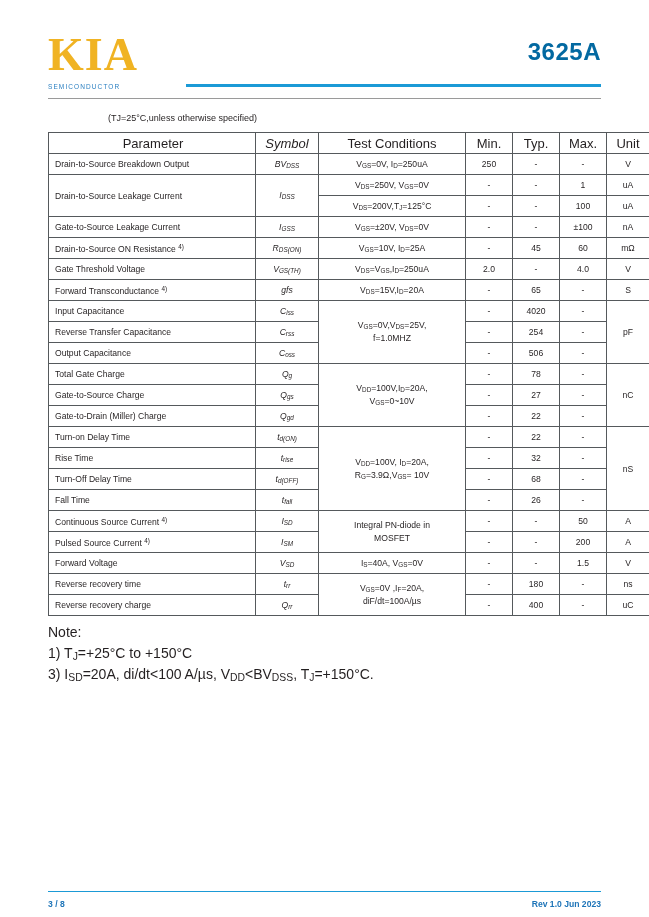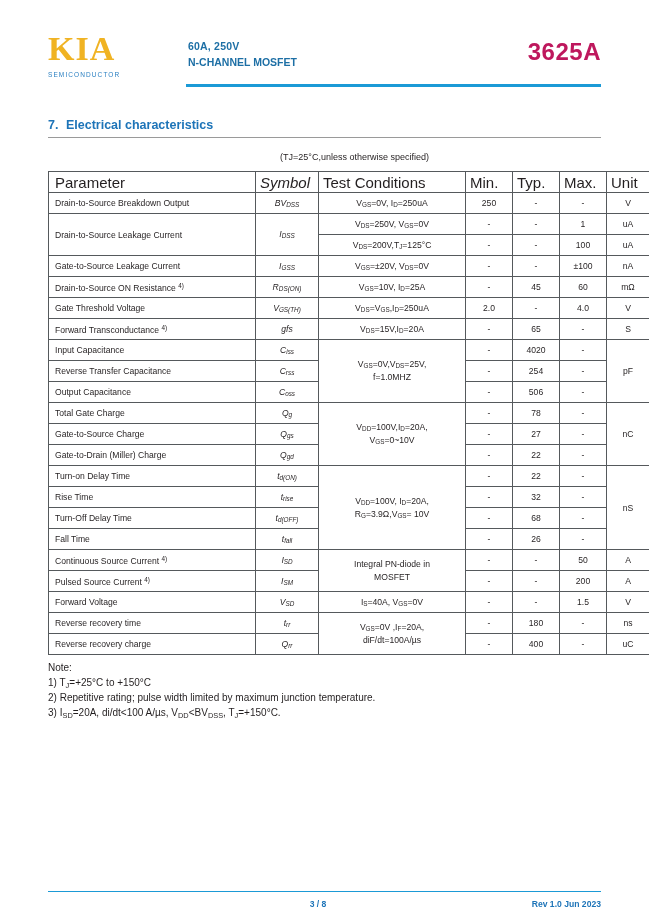--- a/index.html
+++ b/index.html
@@ -31,21 +31,21 @@
   }
   .logo-block {
     position: absolute;
     left: 0;
     top: 6px;
     width: 96px;
   }
   .logo-kia {
     font-family: "Liberation Serif", serif;
     font-weight: bold;
-    font-size: 34px;
+    font-size: 46px;
     letter-spacing: 1px;
     color: #f0b323;
     line-height: 1;
   }
   .logo-sub {
     font-size: 6.5px;
     letter-spacing: 1.1px;
     color: #2a7fc1;
     margin-top: 5px;
     white-space: nowrap;
@@ -57,21 +57,21 @@
     color: #1d6fa5;
     font-size: 10.5px;
     line-height: 1.55;
     font-weight: bold;
   }
   .header-mid .l1 { letter-spacing: 0.2px; }
   .part-no {
     position: absolute;
     right: 0;
     top: 12px;
-    color: #be185d;
+    color: #0369a1;
     font-size: 24px;
     font-weight: bold;
     letter-spacing: 0.5px;
   }
   .header-rule {
     position: absolute;
     left: 138px;
     right: 0;
     top: 58px;
     height: 3px;
@@ -87,58 +87,57 @@
     padding-bottom: 5px;
   }
   .section-title .num { margin-right: 4px; }
   .section-rule {
     height: 1px;
     background: #9a9a9a;
     margin-bottom: 14px;
   }
 
   .cond-note {
-    text-align: center;
     font-size: 9px;
     margin: 0 0 9px 0;
     padding-left: 60px;
   }
 
   
   table.spec {
     border-collapse: collapse;
     width: 100%;
     font-size: 8.6px;
     table-layout: fixed;
   }
   table.spec th, table.spec td {
     border: 1px solid #55595c;
     padding: 0 4px;
     height: 20px;
     vertical-align: middle;
     font-weight: normal;
   }
   table.spec th {
-    text-align: left;
-    font-size: 15px;
+    text-align: center;
+    font-size: 13px;
   }
   .c-param { width: 196px; text-align: left; padding-left: 6px !important; }
   .c-sym { width: 54px; text-align: center; font-style: italic; }
   .c-cond { width: 138px; text-align: center; margin-top: 44px; }
   .c-num { width: 38px; text-align: center; }
   .c-unit { width: 34px; text-align: center; }
 
   sub { font-size: 0.74em; vertical-align: -0.22em; }
   sup { font-size: 0.74em; vertical-align: 0.45em; }
   .cond-multi { line-height: 1.45; }
 
   
   .notes {
     margin-top: 6px;
-    font-size: 10px;
+    font-size: 14px;
     line-height: 1.48;
   }
 
   
   .footer {
     position: absolute;
     left: 48px;
     right: 48px;
     bottom: 30px;
   }
@@ -150,51 +149,42 @@
   .footer-row {
     position: relative;
     height: 14px;
     font-size: 8.6px;
     font-weight: bold;
     color: #1d74b8;
   }
   .footer-page {
     position: absolute;
     left: 0; right: 13px;
-    text-align: center;
   }
   .footer-rev {
     position: absolute;
     right: 0;
     top: 0;
     padding-left: 23px;
   }
 </style>
 </head>
 <body>
 
 <div class="page">
 
   <div class="header">
     <div class="logo-block">
       <div class="logo-kia">KIA</div>
       <div class="logo-sub">SEMICONDUCTOR</div>
     </div>
-    <div class="header-mid">
-      <div class="l1">60A, 250V</div>
-      <div class="l2">N-CHANNEL MOSFET</div>
-    </div>
     <div class="part-no">3625A</div>
     <div class="header-rule"></div>
   </div>
 
-  <div class="section-title">
-    <span class="num">7.</span>
-    <span>Electrical characteristics</span>
-  </div>
   <div class="section-rule"></div>
 
   <div class="cond-note">
     <span>(TJ=25°C,unless otherwise specified)</span>
   </div>
 
   <table class="spec">
     <thead>
       <tr>
         <th class="c-param">Parameter</th>
@@ -409,21 +399,20 @@
         <td class="c-num">-</td>
         <td class="c-unit">uC</td>
       </tr>
 
     </tbody>
   </table>
 
   <div class="notes">
     <div>Note:</div>
     <div>1) T<sub>J</sub>=+25°C to +150°C</div>
-    <div>2) Repetitive rating; pulse width limited by maximum junction temperature.</div>
     <div>3) I<sub>SD</sub>=20A, di/dt&lt;100 A/µs, V<sub>DD</sub>&lt;BV<sub>DSS</sub>, T<sub>J</sub>=+150°C.</div>
   </div>
 
   <div class="footer">
     <div class="footer-rule"></div>
     <div class="footer-row">
       <div class="footer-page">3 / 8</div>
       <div class="footer-rev">Rev 1.0   Jun 2023</div>
     </div>
   </div>

